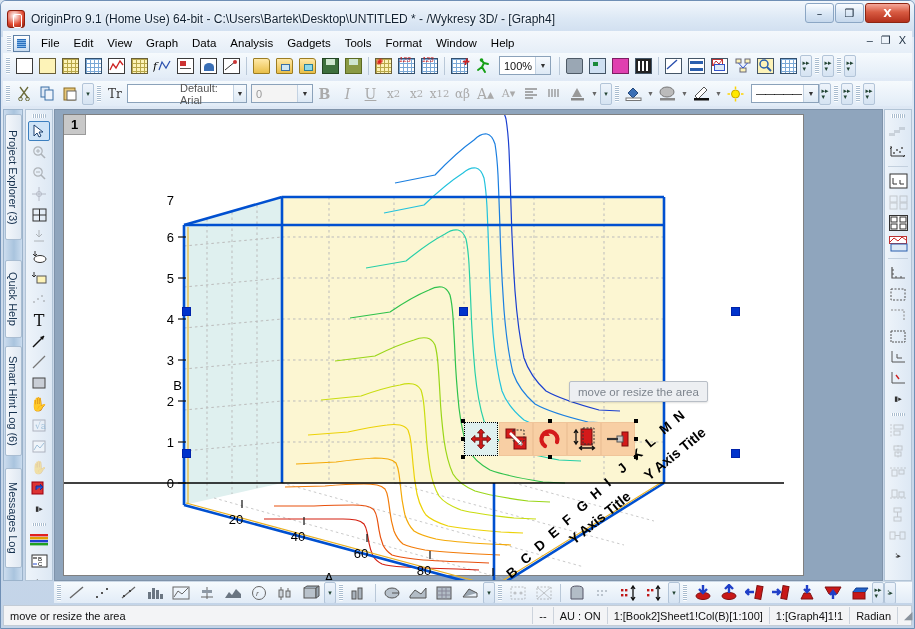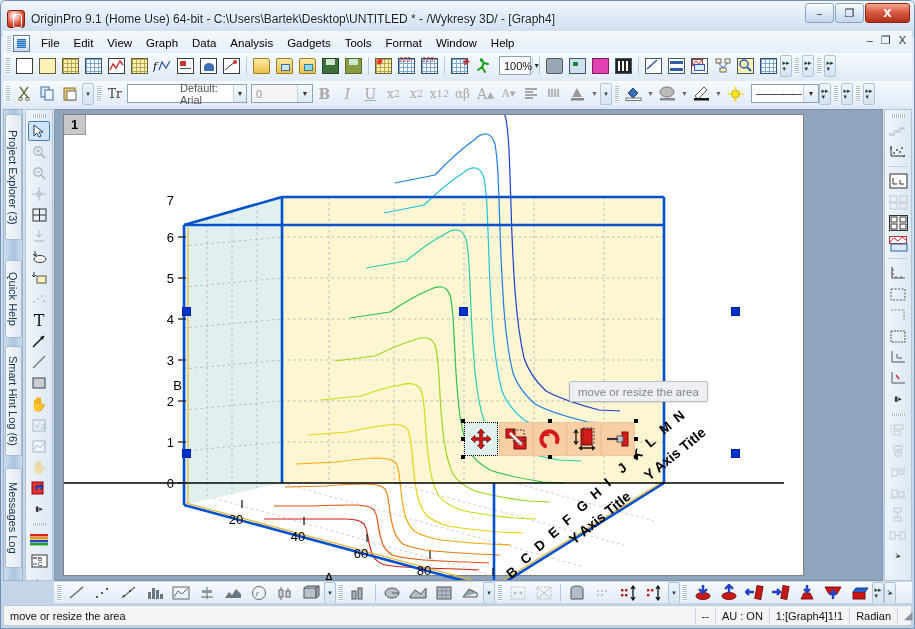--- a/index.html
+++ b/index.html
@@ -364,21 +364,21 @@
           <i style="position:absolute;right:-2px;top:-2px;font-size:9px;color:#c22;">✚</i>
         </span>
       </div>
     <div class="tbtn">
         <svg width="16" height="16" viewBox="0 0 16 16">
           <path d="M6 2 L9 5 L7 9 L10 14 M9 5 L13 6 M7 9 L3 12" stroke="#17a017" stroke-width="2" fill="none" stroke-linecap="round"></path>
           <circle cx="6.5" cy="2" r="1.8" fill="#17a017"></circle>
         </svg>
       </div>
 
-    <div class="combo" style="width:32px;margin:0 5px;">
+    <div class="combo" style="width:52px;margin:0 5px;">
       <span>100%</span>
       <span class="arrow">▼</span>
     </div>
 
     <div class="tsep"></div>
 
     <div class="tbtn">
         <span class="ic printer"></span>
       </div>
     <div class="tbtn">
@@ -1255,18 +1255,19 @@
         </svg>
       </div>
     <div class="tb-overflow">▸▸<br>▾</div>
     <div class="tb-overflow">⁞▸</div>
   </div>
 
   <div id="statusbar">
     <div class="sb-cell first">move or resize the area</div>
     <div class="sb-cell">--</div>
     <div class="sb-cell">AU : ON</div>
+    <div class="sb-cell">1:[Book2]Sheet1!Col(B)[1:100]</div>
     <div class="sb-cell">1:[Graph4]1!1</div>
     <div class="sb-cell">Radian</div>
     <div class="sb-cell" style="width:14px;color:#8a939d;">◢</div>
   </div>
 
 </div>
 
 </body></html>

